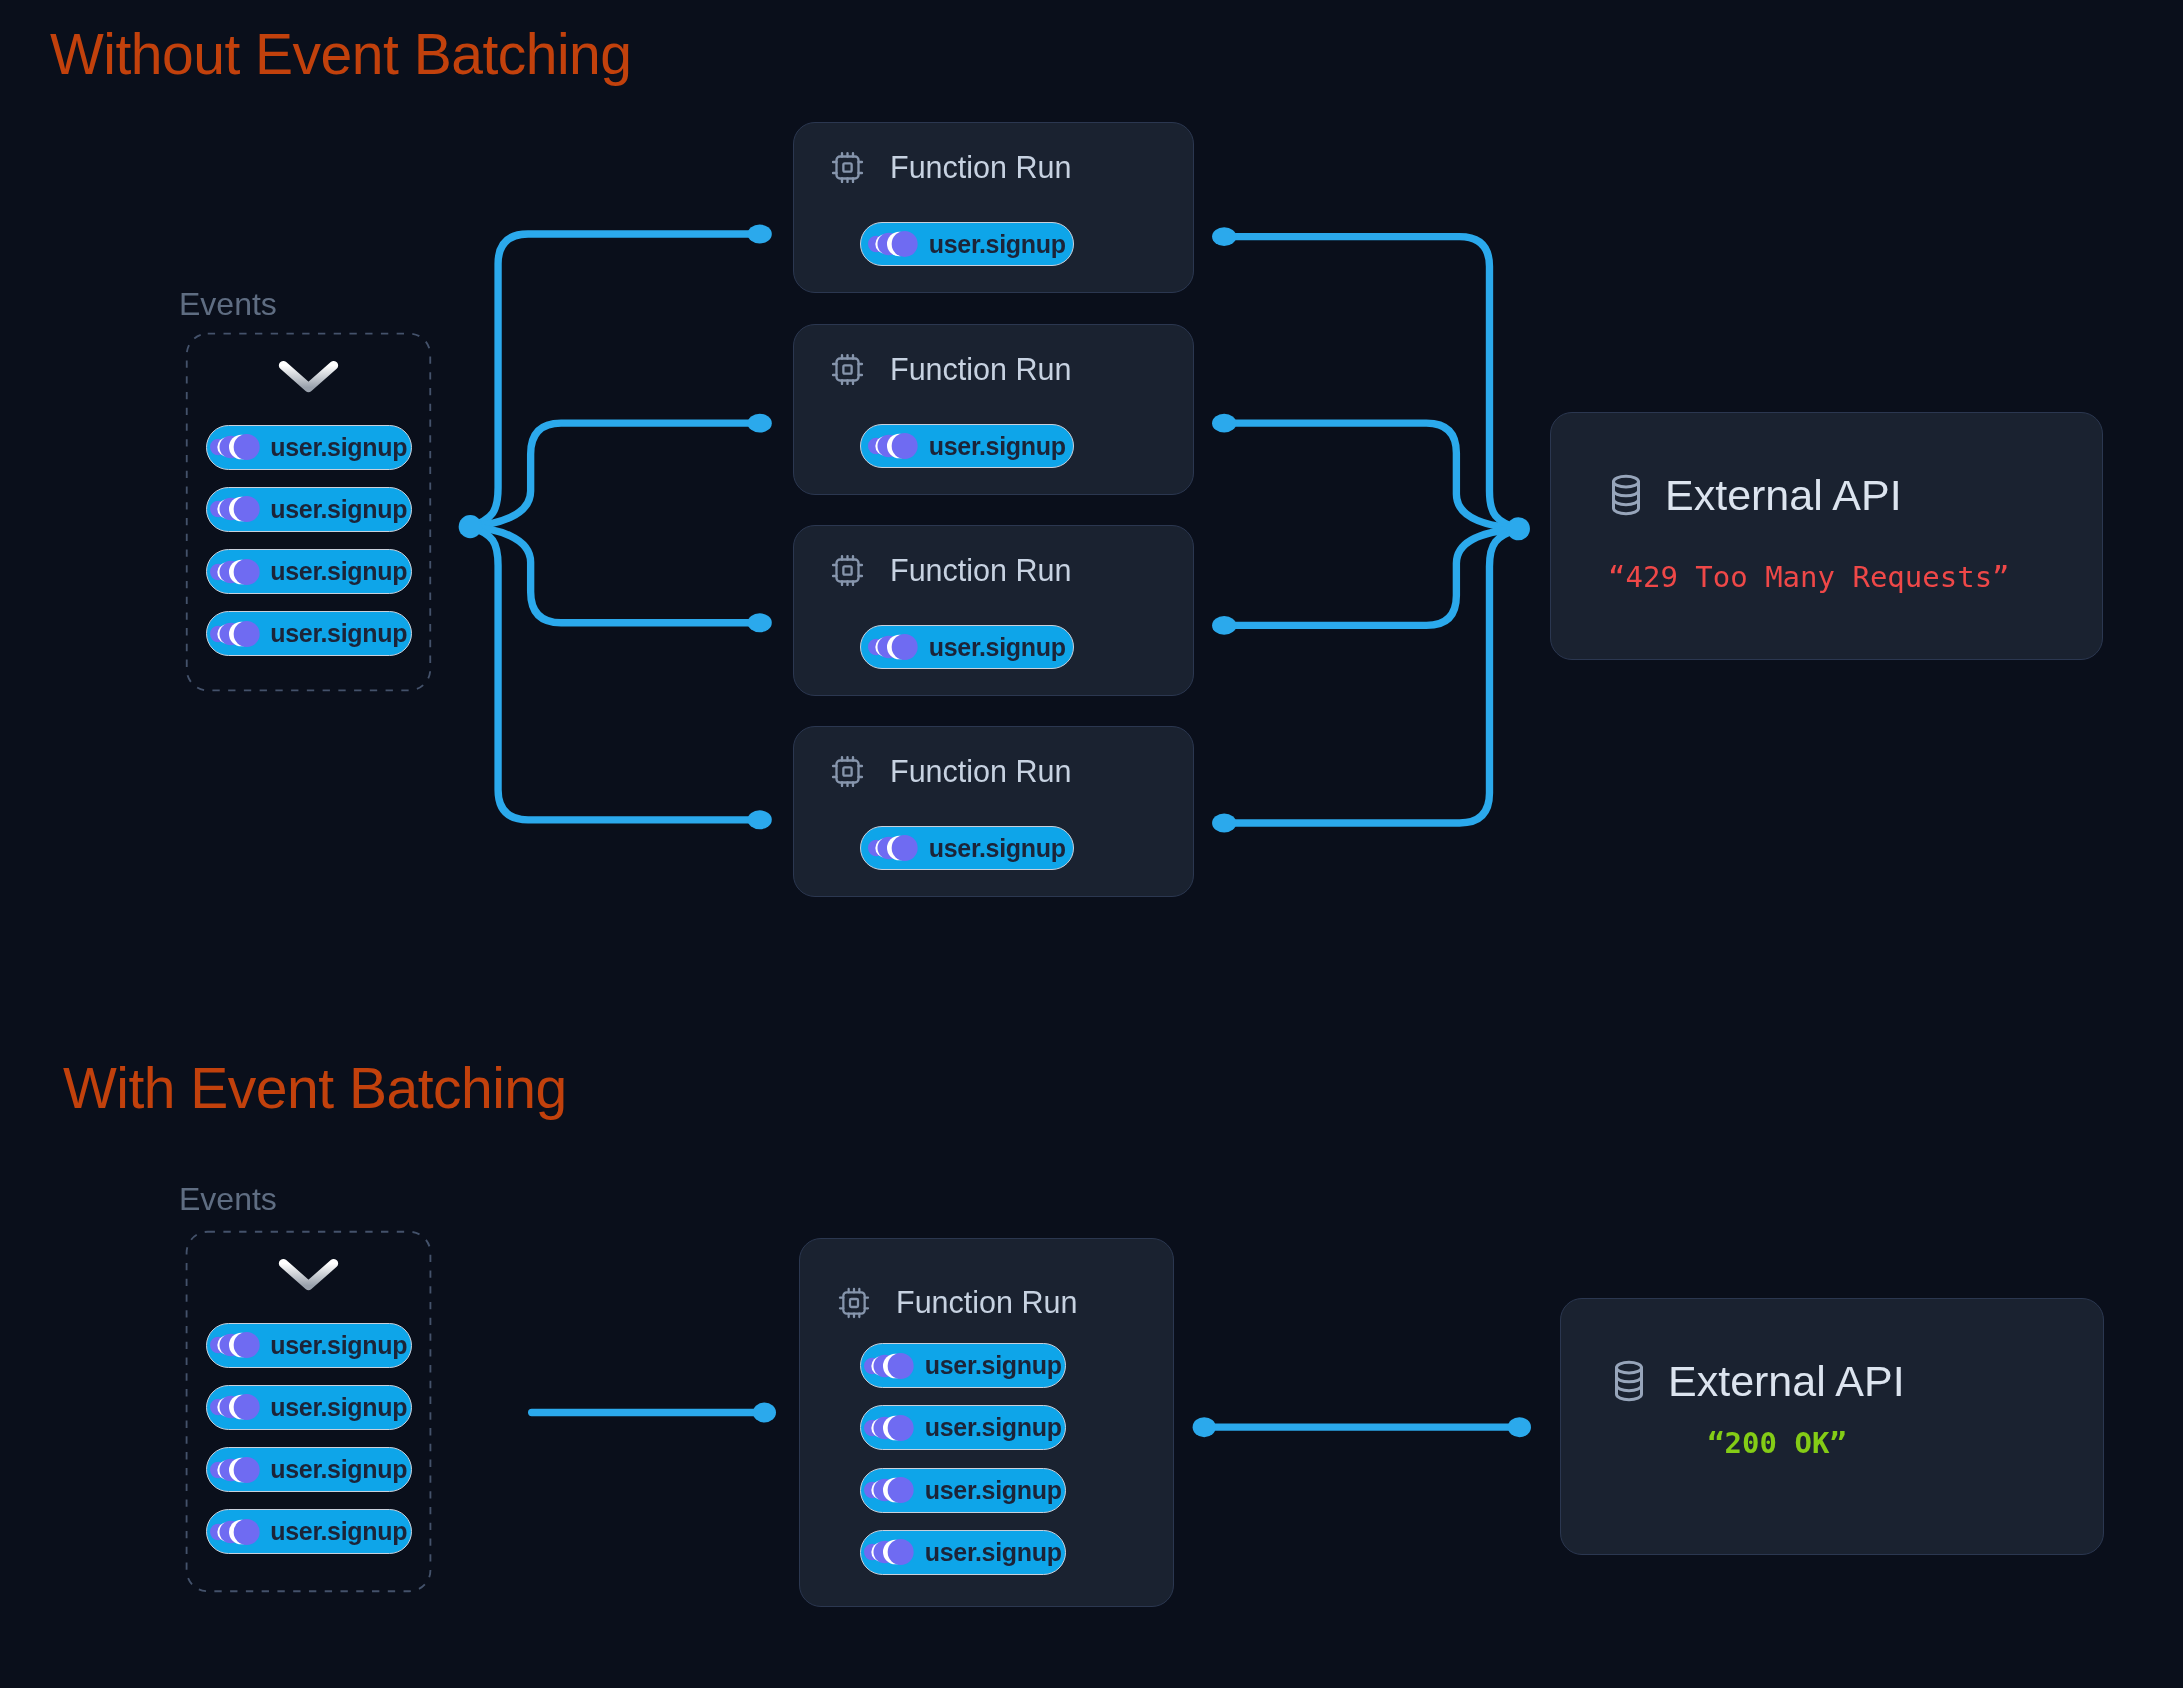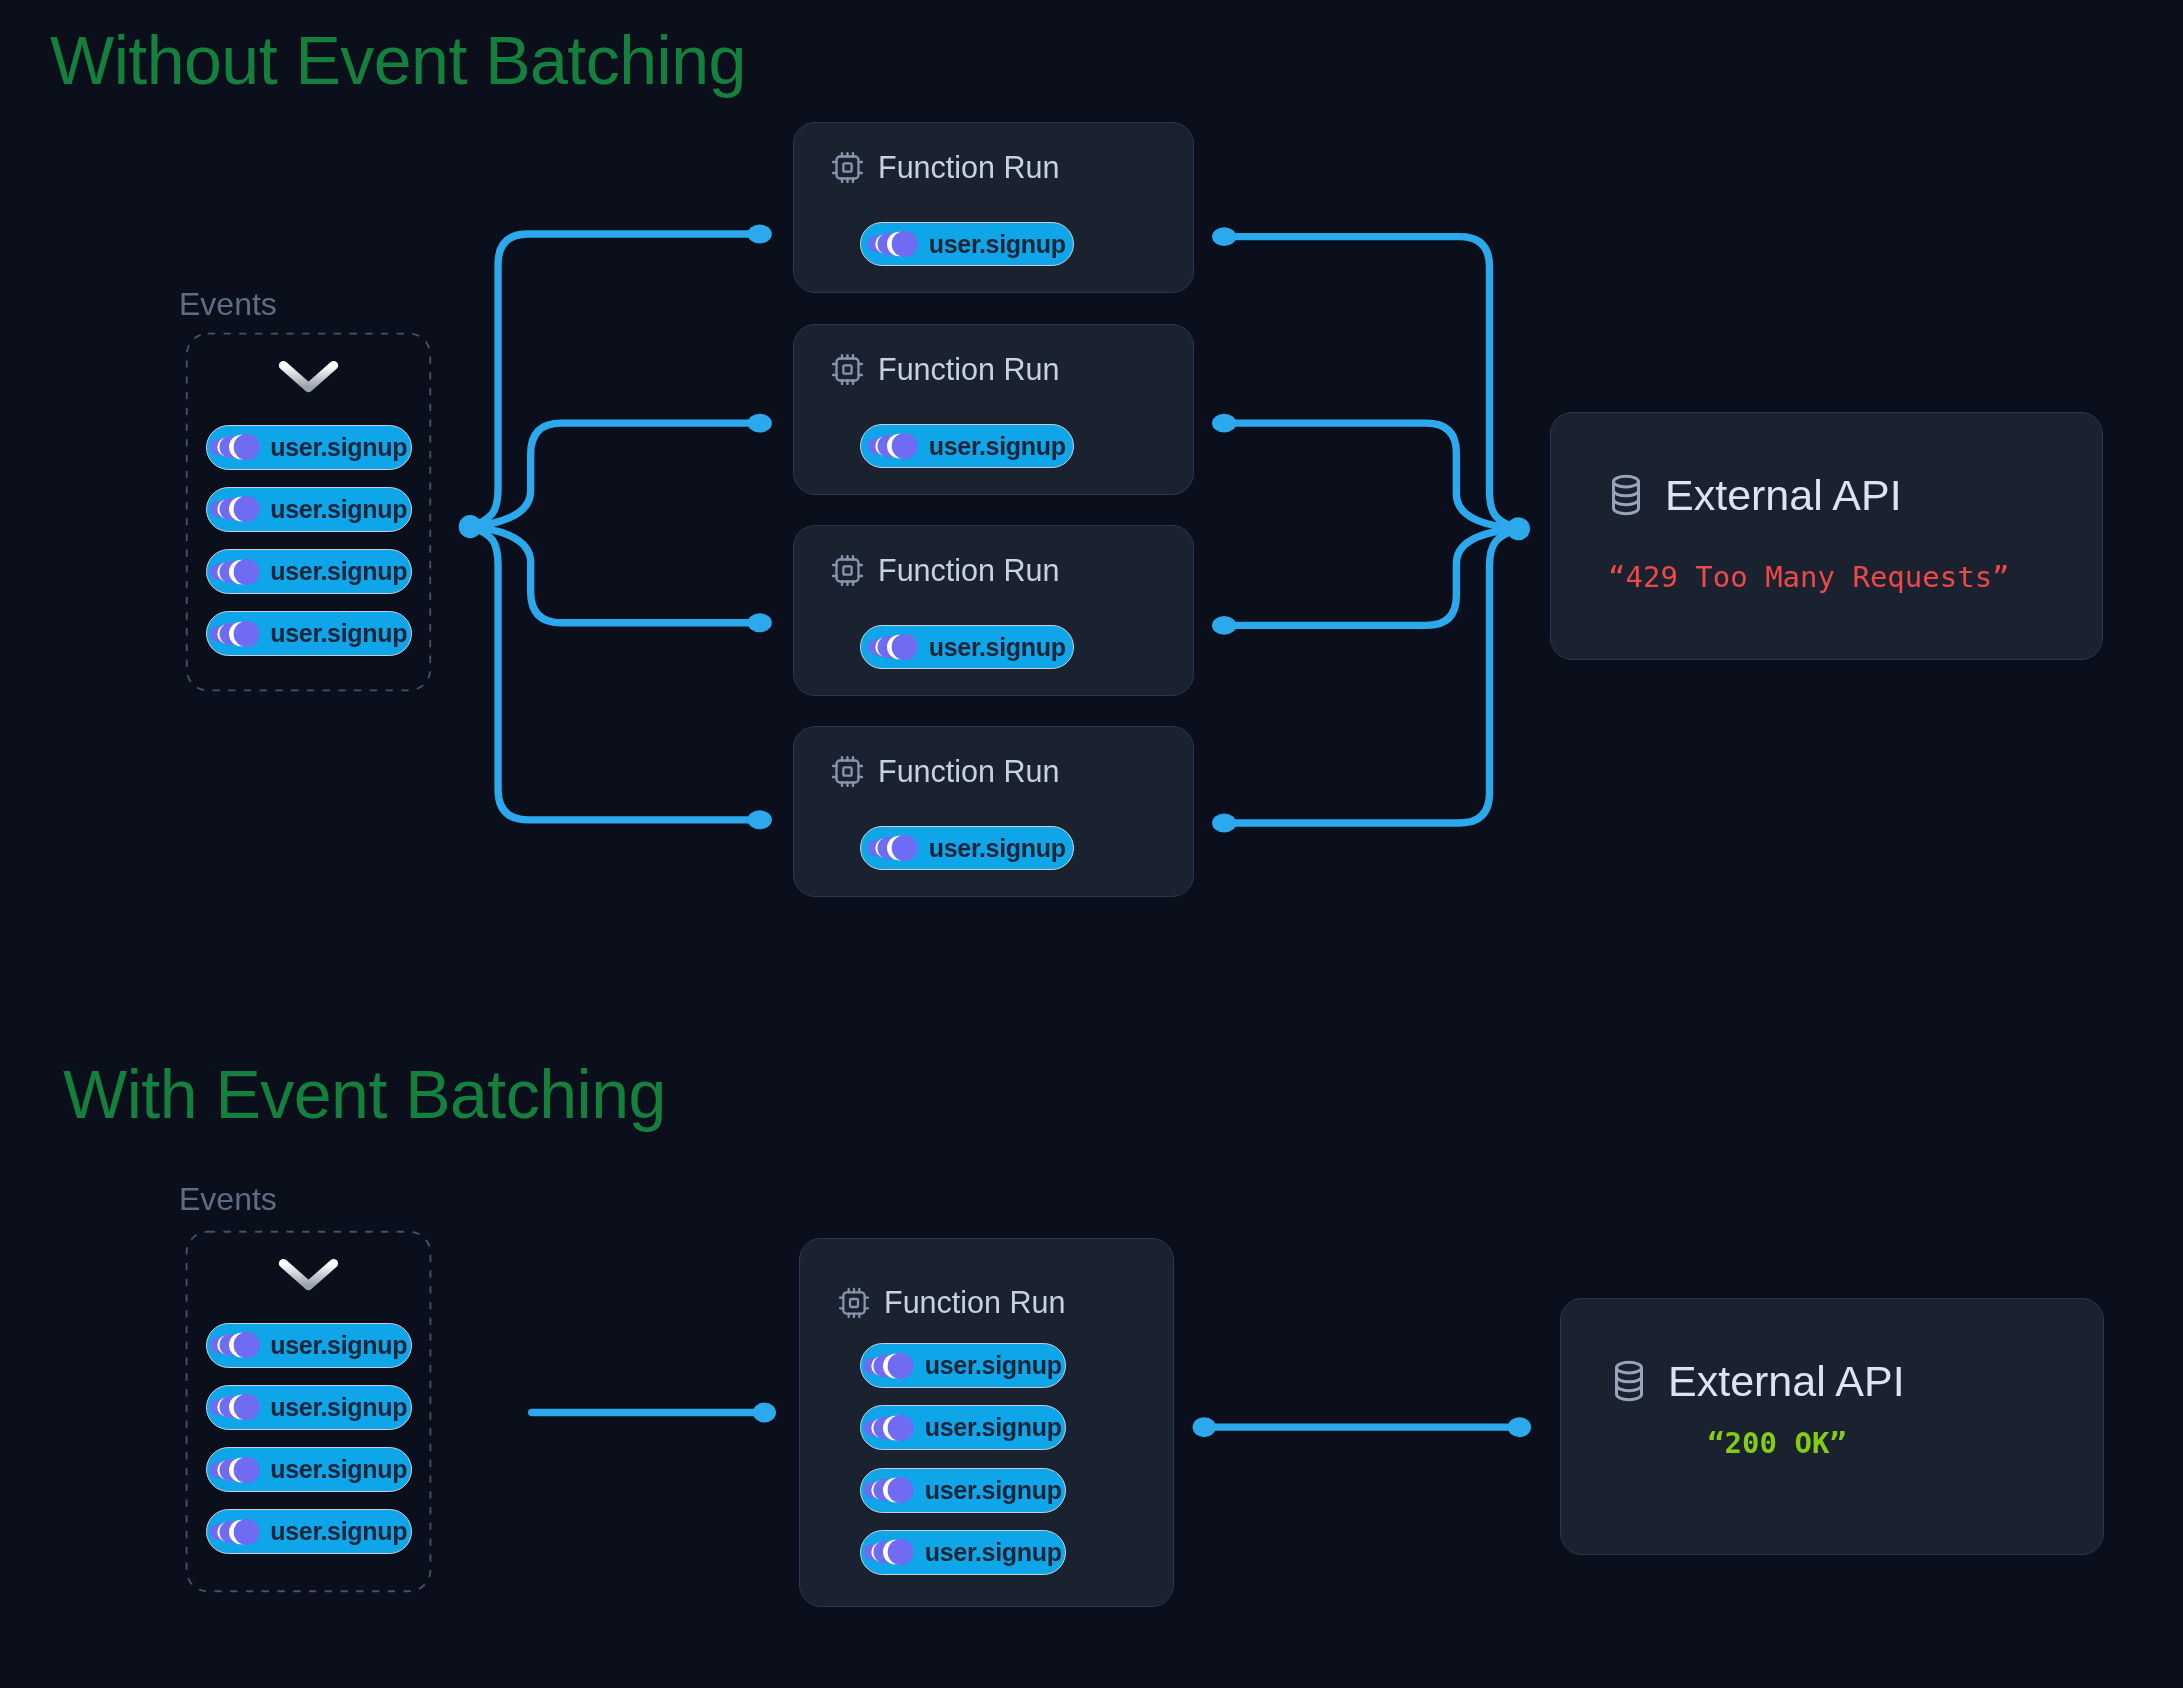--- a/index.html
+++ b/index.html
@@ -15,21 +15,21 @@
     background:#0A0F1B;
     overflow:hidden;
     font-family:"Liberation Sans", sans-serif;
   }
   .wires{position:absolute;left:0;top:0;z-index:0;}
   .wire{fill:none;stroke:var(--accent);stroke-width:14px;stroke-linecap:round;}
   .wire-dot{fill:var(--accent);}
 
   .section-title{
     position:absolute;z-index:2;
-    font-size:68px;font-weight:500;color:#15803d;
+    font-size:57px;font-weight:500;color:#c2410c;
     letter-spacing:-0.5px;white-space:nowrap;
   }
   .events-label{
     position:absolute;z-index:2;
     font-size:32px;font-weight:400;color:#5F6D82;
   }
   .events-box{
     position:absolute;z-index:1;
     display:flex;flex-direction:column;align-items:center;
   }
@@ -51,21 +51,21 @@
 
   .events-box .pill{width:206px;height:45px;margin-top:17.3px;}
   .events-box .pill.first{margin-top:30.5px;}
 
   .card{
     position:absolute;z-index:1;
     background:#1A2230;border:1.6px solid #2B3750;border-radius:22px;
     box-sizing:border-box;
   }
   .fn-head{
-    position:absolute;display:flex;align-items:center;gap:14px;
+    position:absolute;display:flex;align-items:center;gap:26px;
   }
   .fn-head .fn-label{
     font-size:30.5px;font-weight:500;color:#C7D2E1;white-space:nowrap;
   }
   .icon{flex:none;}
   .chip-icon{stroke:#8695AC;}
   .db-icon{stroke:#97A5BA;}
 
   .fn-pill{position:absolute;width:214px;height:44px;}
   .fn-pill-col{

